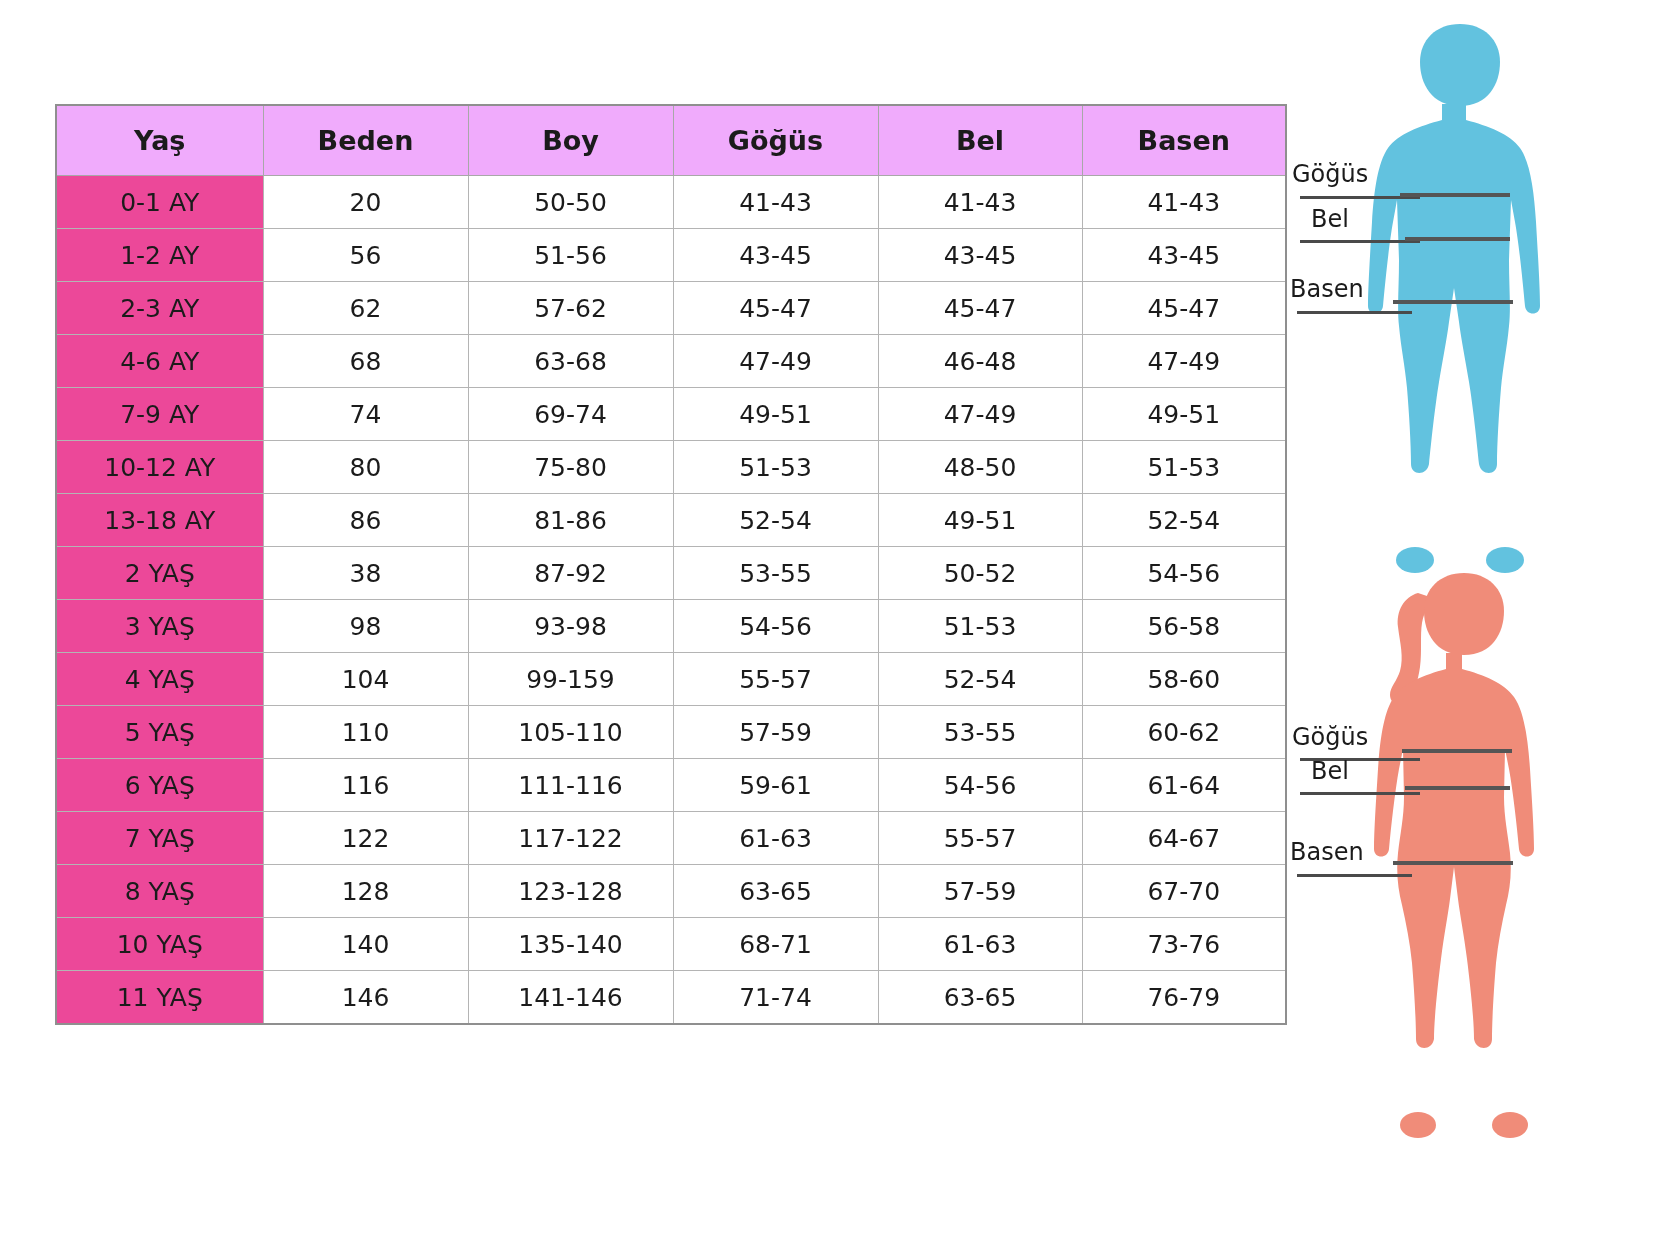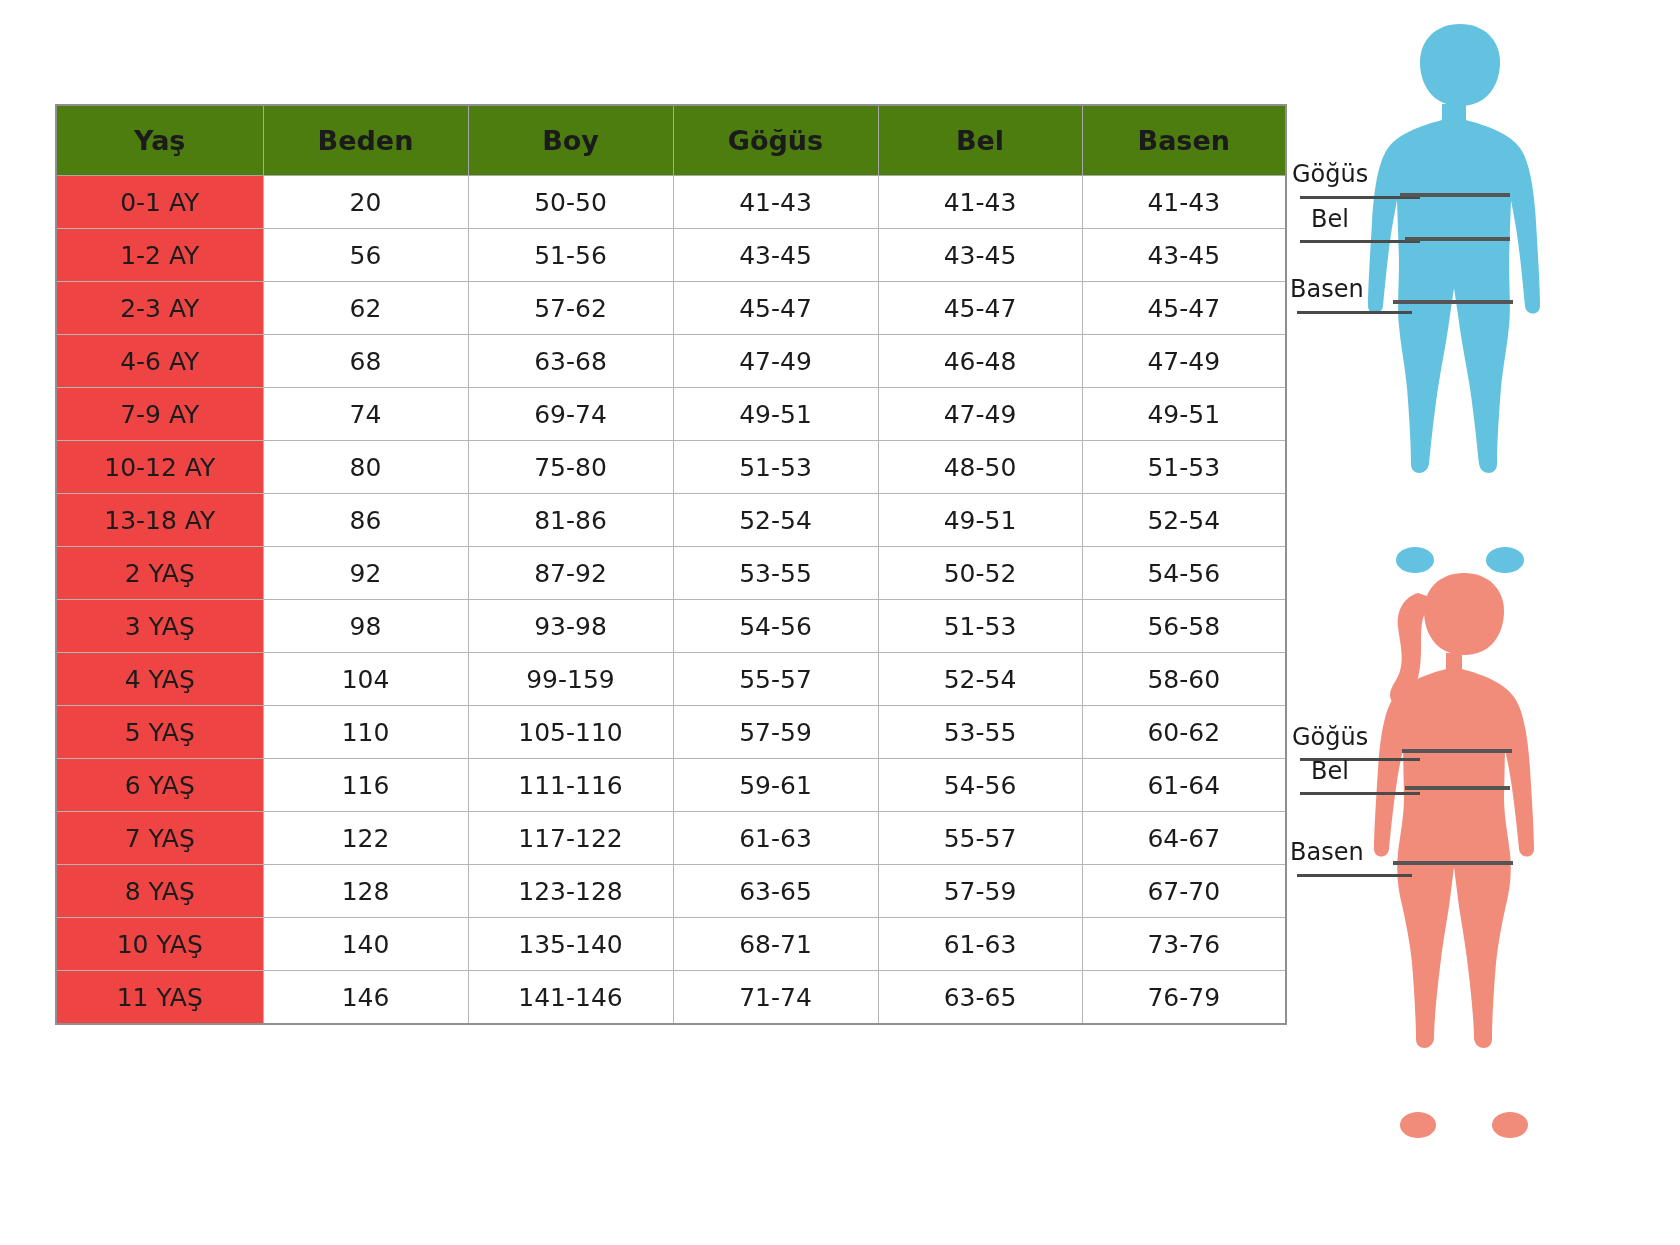--- a/index.html
+++ b/index.html
@@ -36,28 +36,28 @@
   table.size-table td {
     border: 1px solid #b4b4b4;
     text-align: center;
     font-size: 25px;
     color: #1b1b1b;
     height: 52px;
     padding: 0;
     font-weight: normal;
   }
   table.size-table thead th {
-    background: #4d7c0f;
+    background: #f0abfc;
     font-weight: bold;
     font-size: 27px;
     height: 69px;
     border-color: #a8a8a8;
   }
   table.size-table tbody td.col-age {
-    background: #ef4444;
+    background: #ec4899;
   }
   
   col.c0 { width: 207px; }
   col.c1 { width: 205px; }
   col.c2 { width: 205px; }
   col.c3 { width: 205px; }
   col.c4 { width: 204px; }
   col.c5 { width: 204px; }
 
   
@@ -193,21 +193,21 @@
         <tr>
           <td class="col-age">13-18 AY</td>
           <td>86</td>
           <td>81-86</td>
           <td>52-54</td>
           <td>49-51</td>
           <td>52-54</td>
         </tr>
         <tr>
           <td class="col-age">2 YAŞ</td>
-          <td>92</td>
+          <td>38</td>
           <td>87-92</td>
           <td>53-55</td>
           <td>50-52</td>
           <td>54-56</td>
         </tr>
         <tr>
           <td class="col-age">3 YAŞ</td>
           <td>98</td>
           <td>93-98</td>
           <td>54-56</td>

